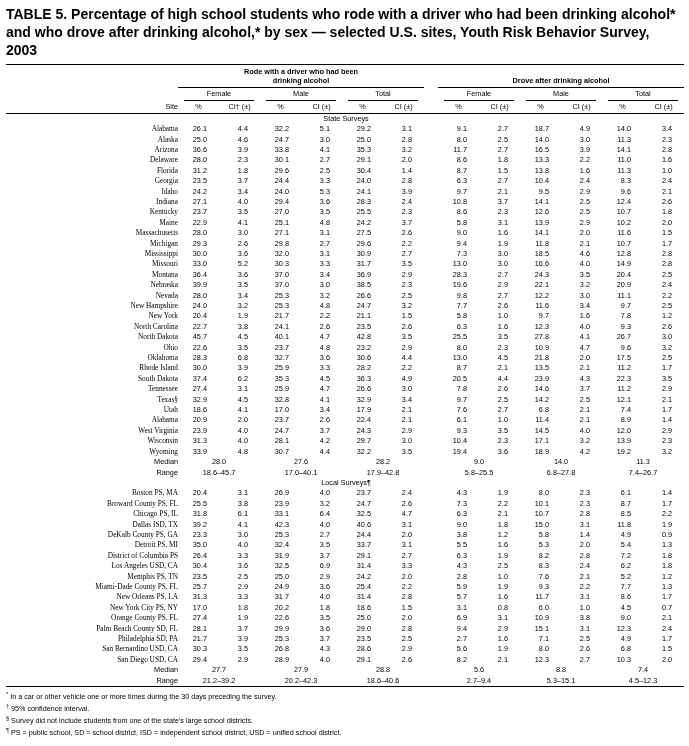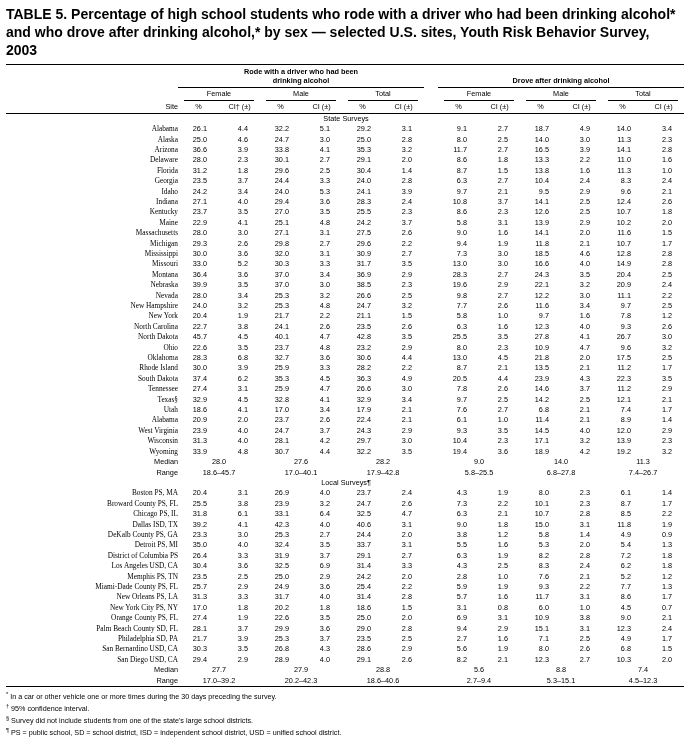--- a/index.html
+++ b/index.html
@@ -956,21 +956,21 @@
           <td class="pair" colspan="2">27.7</td>
           <td class="pair" colspan="2">27.9</td>
           <td class="pair" colspan="2">28.8</td>
           <td></td>
           <td class="pair" colspan="2">5.6</td>
           <td class="pair" colspan="2">8.8</td>
           <td class="pair" colspan="2">7.4</td>
         </tr>
         <tr>
           <td class="flush">Range</td>
-          <td class="pair" colspan="2">17.0–39.2</td>
+          <td class="pair" colspan="2">21.2–39.2</td>
           <td class="pair" colspan="2">20.2–42.3</td>
           <td class="pair" colspan="2">18.6–40.6</td>
           <td></td>
           <td class="pair" colspan="2">2.7–9.4</td>
           <td class="pair" colspan="2">5.3–15.1</td>
           <td class="pair" colspan="2">4.5–12.3</td>
         </tr>
       </tbody>
   </table>
 

